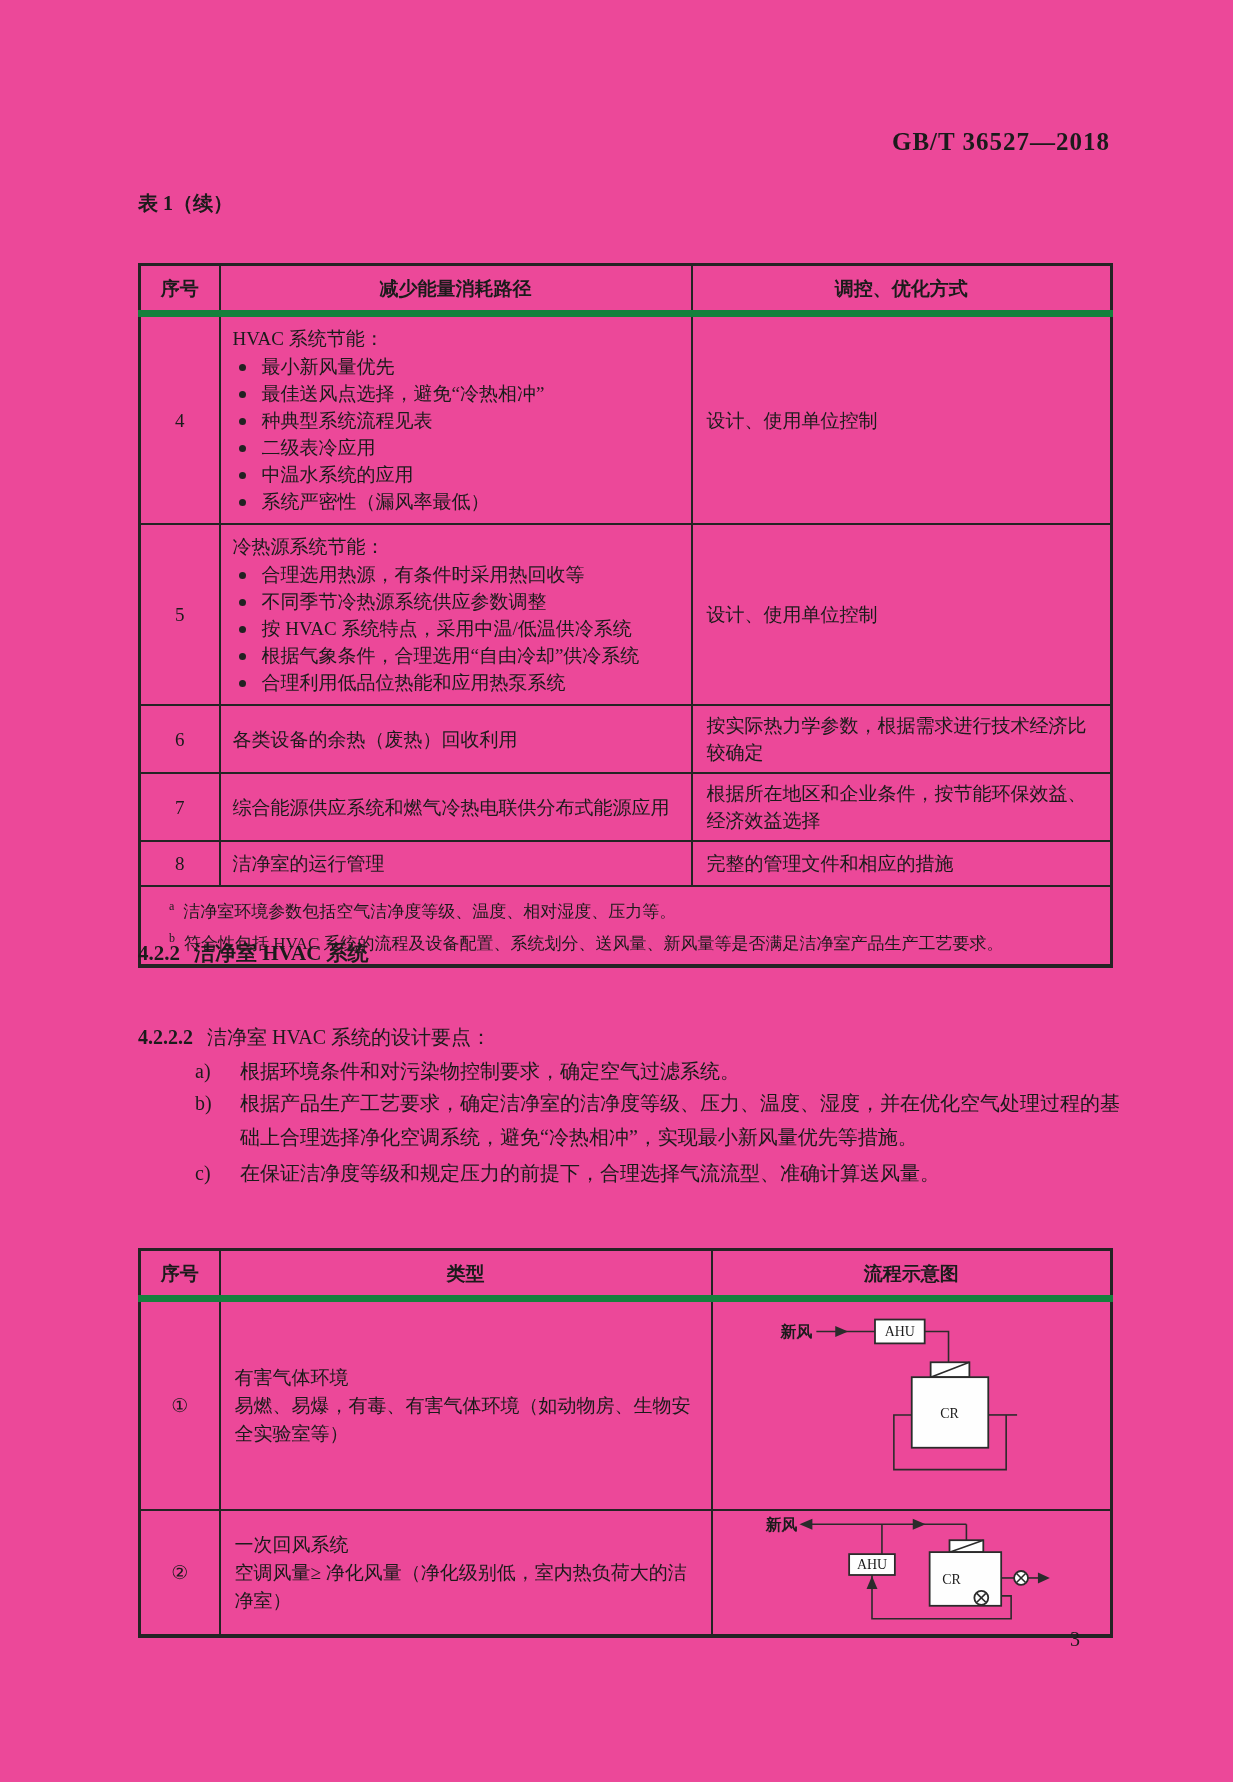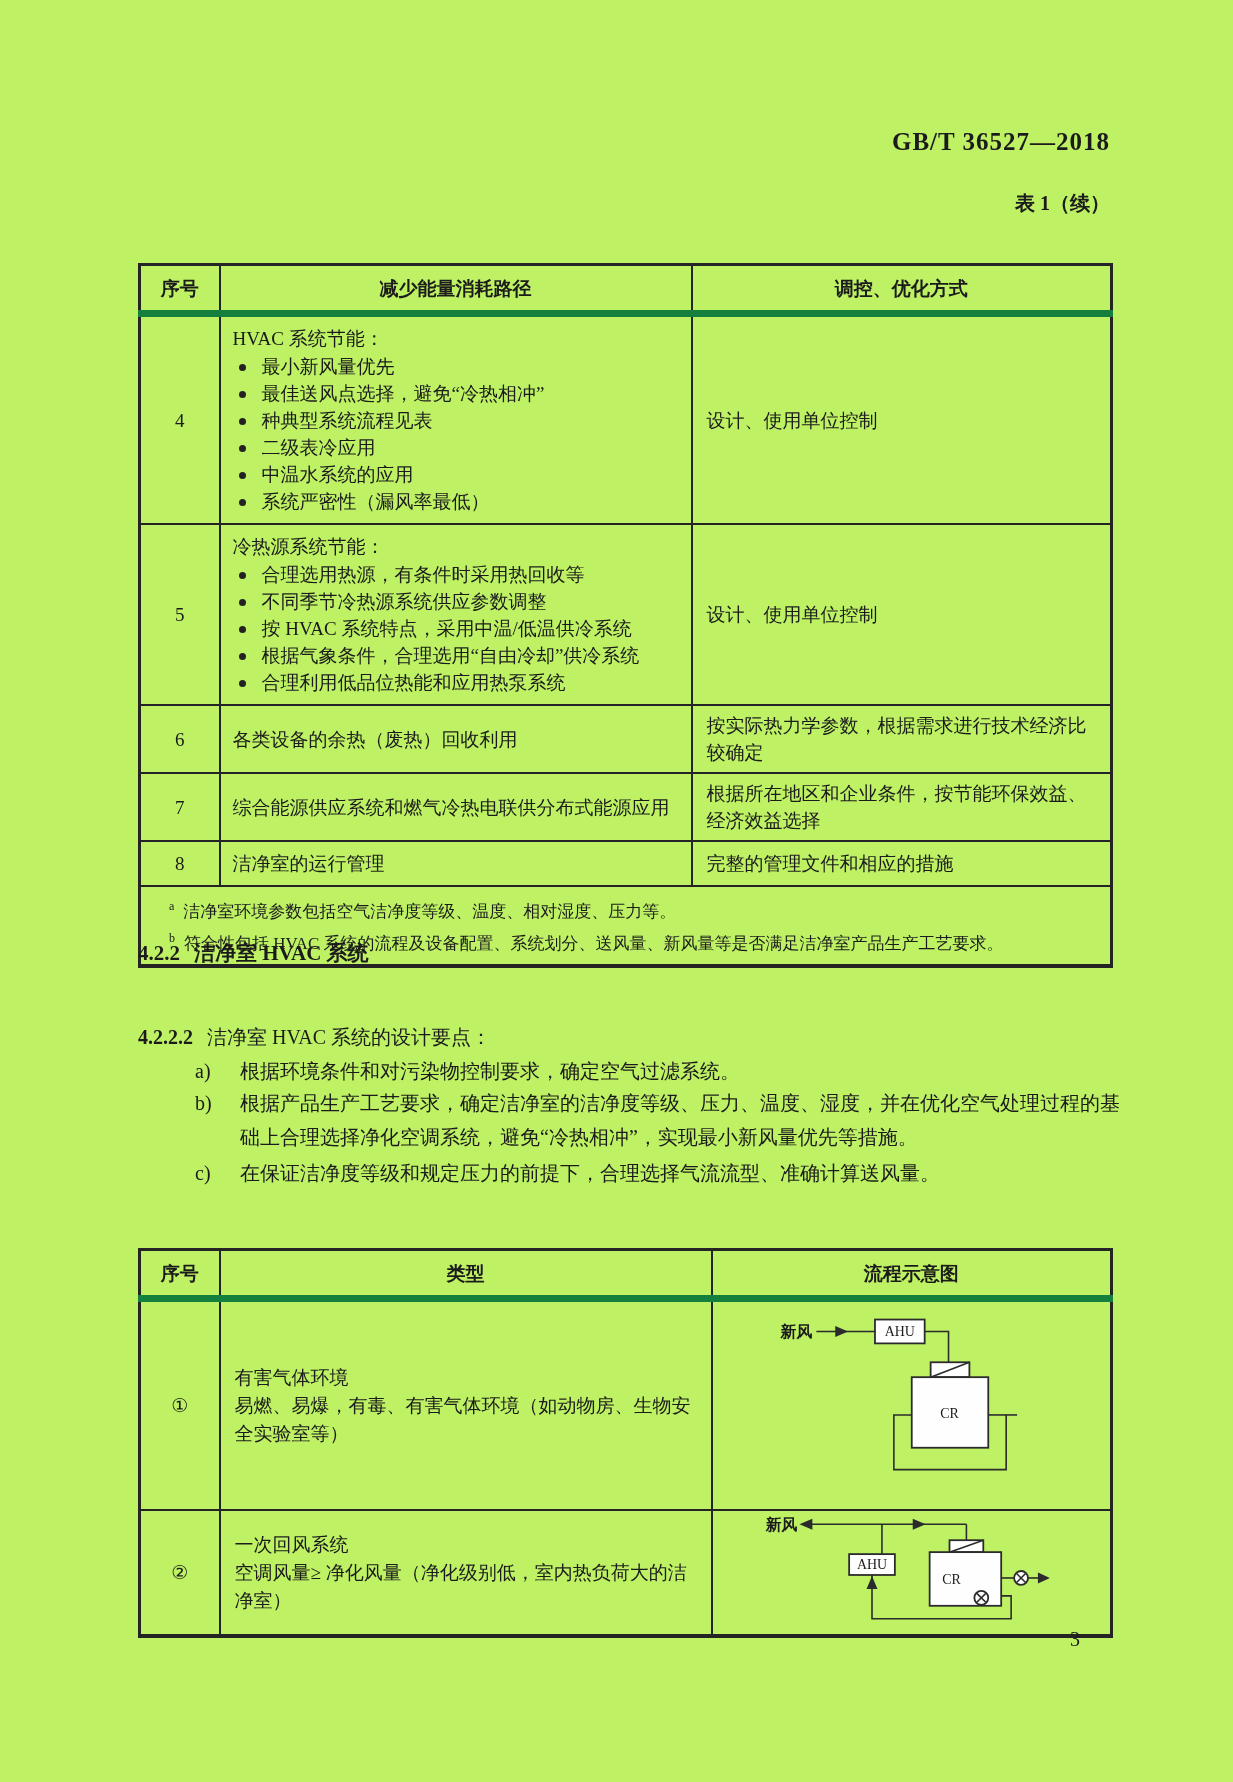--- a/index.html
+++ b/index.html
@@ -1,33 +1,33 @@
 <!DOCTYPE html>
 <html><head>
 <meta charset="utf-8">
 <style>
   html,body{margin:0;padding:0;background:#e8e8e8;}
   .page{
     position:relative;
     width:1233px;height:1782px;
     margin:0 auto;
-    background:#bef264;
+    background:#ec4899;
     color:#1b1b1b;
     font-family:"Liberation Serif","DejaVu Serif",serif;
     overflow:hidden;
   }
   
   .std-header{
     position:absolute;top:128px;right:123px;
     font-size:25px;font-weight:bold;letter-spacing:1px;
   }
   
   .t1-title{
     position:absolute;top:190px;left:138px;width:972px;
-    text-align:right;font-size:20px;font-weight:bold;
+    text-align:left;font-size:20px;font-weight:bold;
   }
   
   table.doc{
     position:absolute;left:138px;width:972px;
     border-collapse:collapse;table-layout:fixed;
     border:3px solid #242424;border-bottom-width:4px;
     font-size:19px;line-height:27px;
   }
   table.doc th{
     font-weight:bold;border-bottom:7px solid #15803d;

